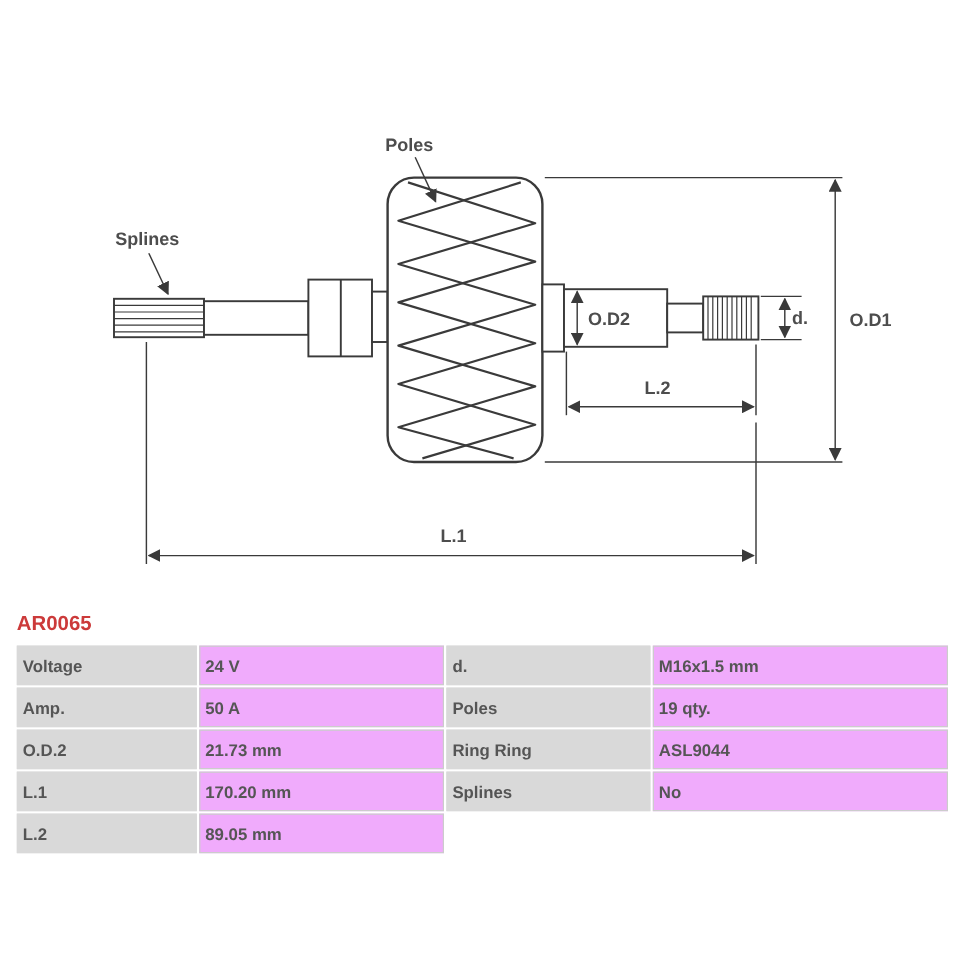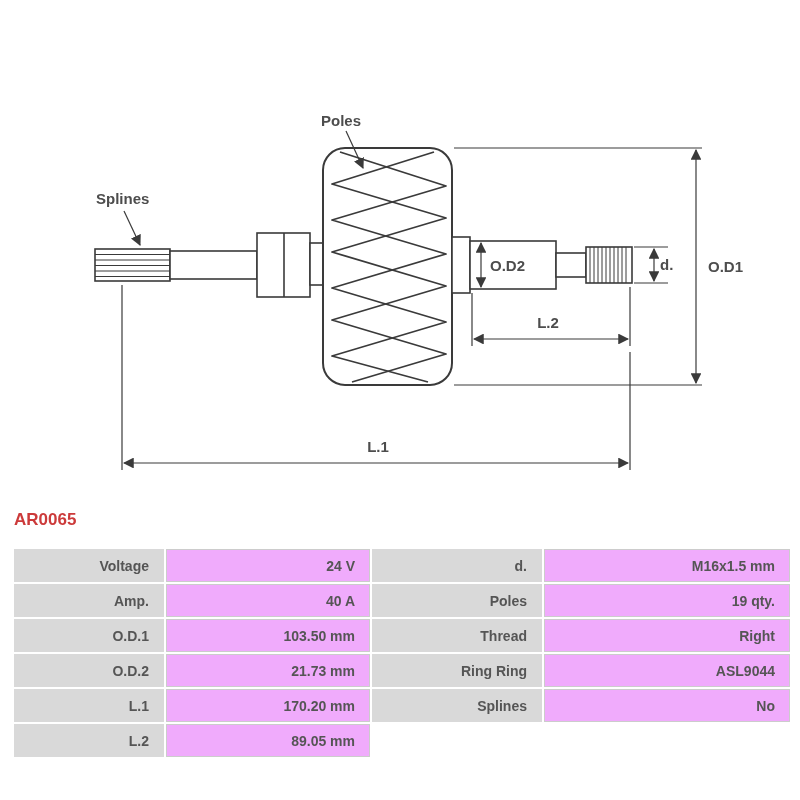--- a/index.html
+++ b/index.html
@@ -12,37 +12,36 @@
     font-weight:bold;
   }
   .diagram-wrap{width:800px;height:498px;}
   .diagram-wrap svg{display:block;}
   svg text{
     font-family:"Liberation Sans","DejaVu Sans",sans-serif;
     font-size:15px;
     fill:#4d4d4d;
   }
   .product-code{
-    margin:12px 0 17px 14px;
+    margin:12px 0 6px 14px;
     font-size:17px;
     color:#cc3a3a;
   }
   table.spec{
     margin:4px 12px 0 12px;
     border-collapse:separate;
     border-spacing:2px;
     table-layout:fixed;
     width:774px;
     font-size:14px;
     color:#555555;
   }
   table.spec td{
     height:31px;
     padding:0 14px 0 4px;
-    text-align:right;
     vertical-align:middle;
     overflow:hidden;
     white-space:nowrap;
   }
   td.label{background:#d9d9d9;border:1px solid #d9d9d9;}
   td.value{background:#f0abfc;border:1px solid #cccccc;}
   td.empty{background:transparent;border:1px solid transparent;}
 </style>
 </head>
 <body>
@@ -154,29 +153,23 @@
     </colgroup>
     <tbody>
       <tr>
         <td class="label">Voltage</td>
         <td class="value">24 V</td>
         <td class="label">d.</td>
         <td class="value">M16x1.5 mm</td>
       </tr>
       <tr>
         <td class="label">Amp.</td>
-        <td class="value">40 A</td>
+        <td class="value">50 A</td>
         <td class="label">Poles</td>
         <td class="value">19 qty.</td>
-      </tr>
-      <tr>
-        <td class="label">O.D.1</td>
-        <td class="value">103.50 mm</td>
-        <td class="label">Thread</td>
-        <td class="value">Right</td>
       </tr>
       <tr>
         <td class="label">O.D.2</td>
         <td class="value">21.73 mm</td>
         <td class="label">Ring Ring</td>
         <td class="value">ASL9044</td>
       </tr>
       <tr>
         <td class="label">L.1</td>
         <td class="value">170.20 mm</td>

